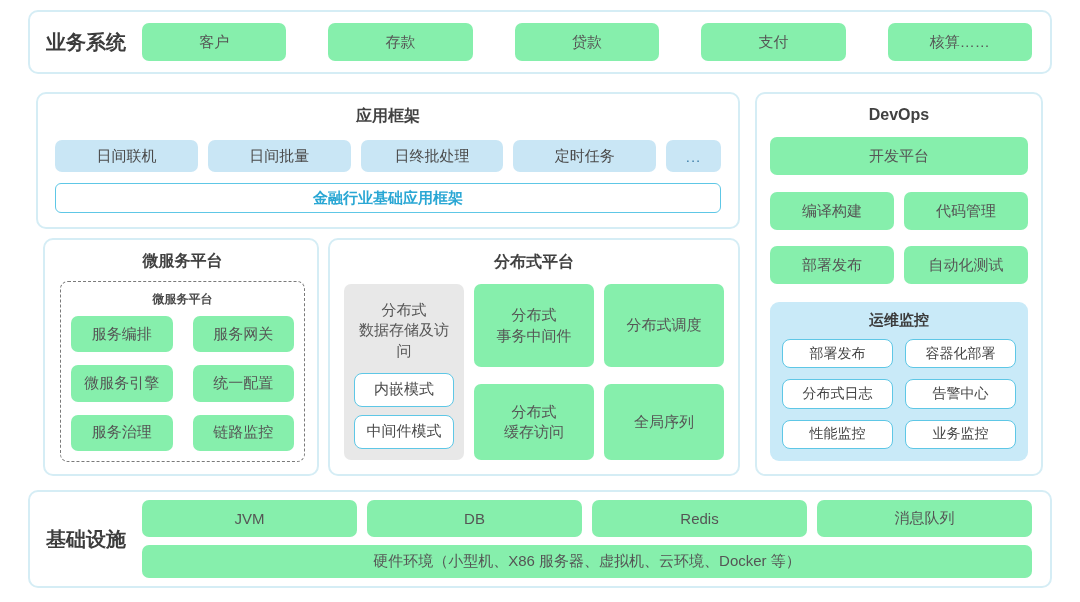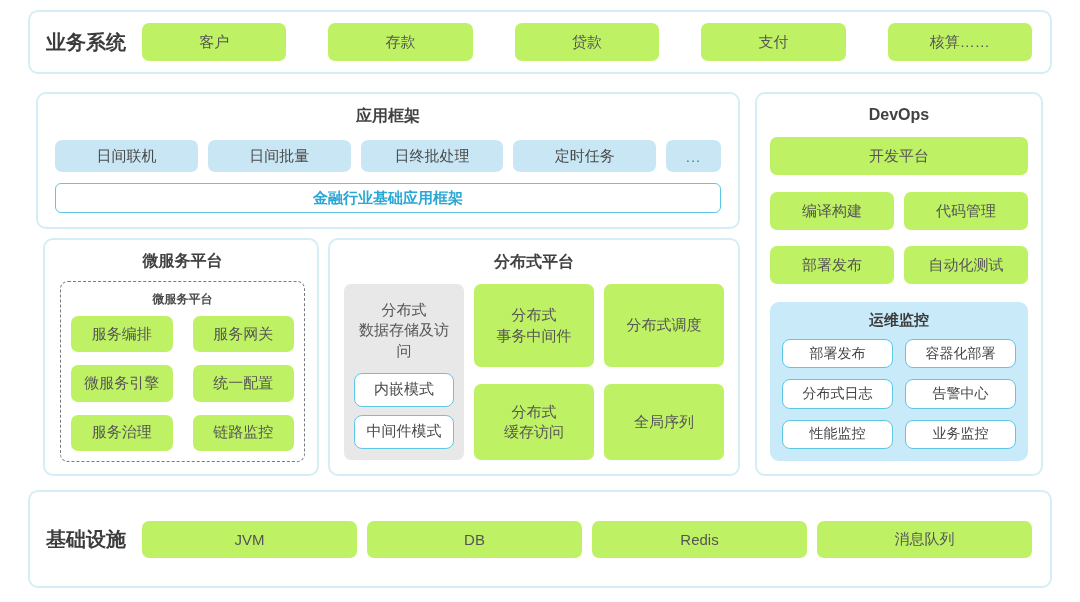--- a/index.html
+++ b/index.html
@@ -26,21 +26,21 @@
     margin-bottom: 18px;
   }
   .side-label {
     flex: 0 0 112px;
     text-align: center;
     font-size: 20px; font-weight: 600; color: #3c3c3c;
     white-space: nowrap;
   }
   .top-boxes { flex: 1; display: flex; gap: 42px; }
   .gray-box {
-    background: #bef264;
+    background: #86efac;
     border-radius: 7px;
     display: flex; align-items: center; justify-content: center;
     font-size: 15px; color: #555555;
     white-space: nowrap;
   }
   .top-boxes .gray-box { flex: 1; height: 38px; }
 
   
   .mid { display: flex; gap: 15px; height: 384px; margin: 0 9px 0 8px; }
   .mid-left { flex: 1; display: flex; flex-direction: column; }
@@ -237,16 +237,17 @@
 
   <div class="panel bottom-panel">
     <div class="side-label">基础设施</div>
     <div class="infra-right">
       <div class="infra-row">
         <div class="gray-box">JVM</div>
         <div class="gray-box">DB</div>
         <div class="gray-box">Redis</div>
         <div class="gray-box">消息队列</div>
       </div>
+      <div class="gray-box hw-box">硬件环境（小型机、X86 服务器、虚拟机、云环境、Docker 等）</div>
     </div>
   </div>
 
 </div>
 
 </body></html>

